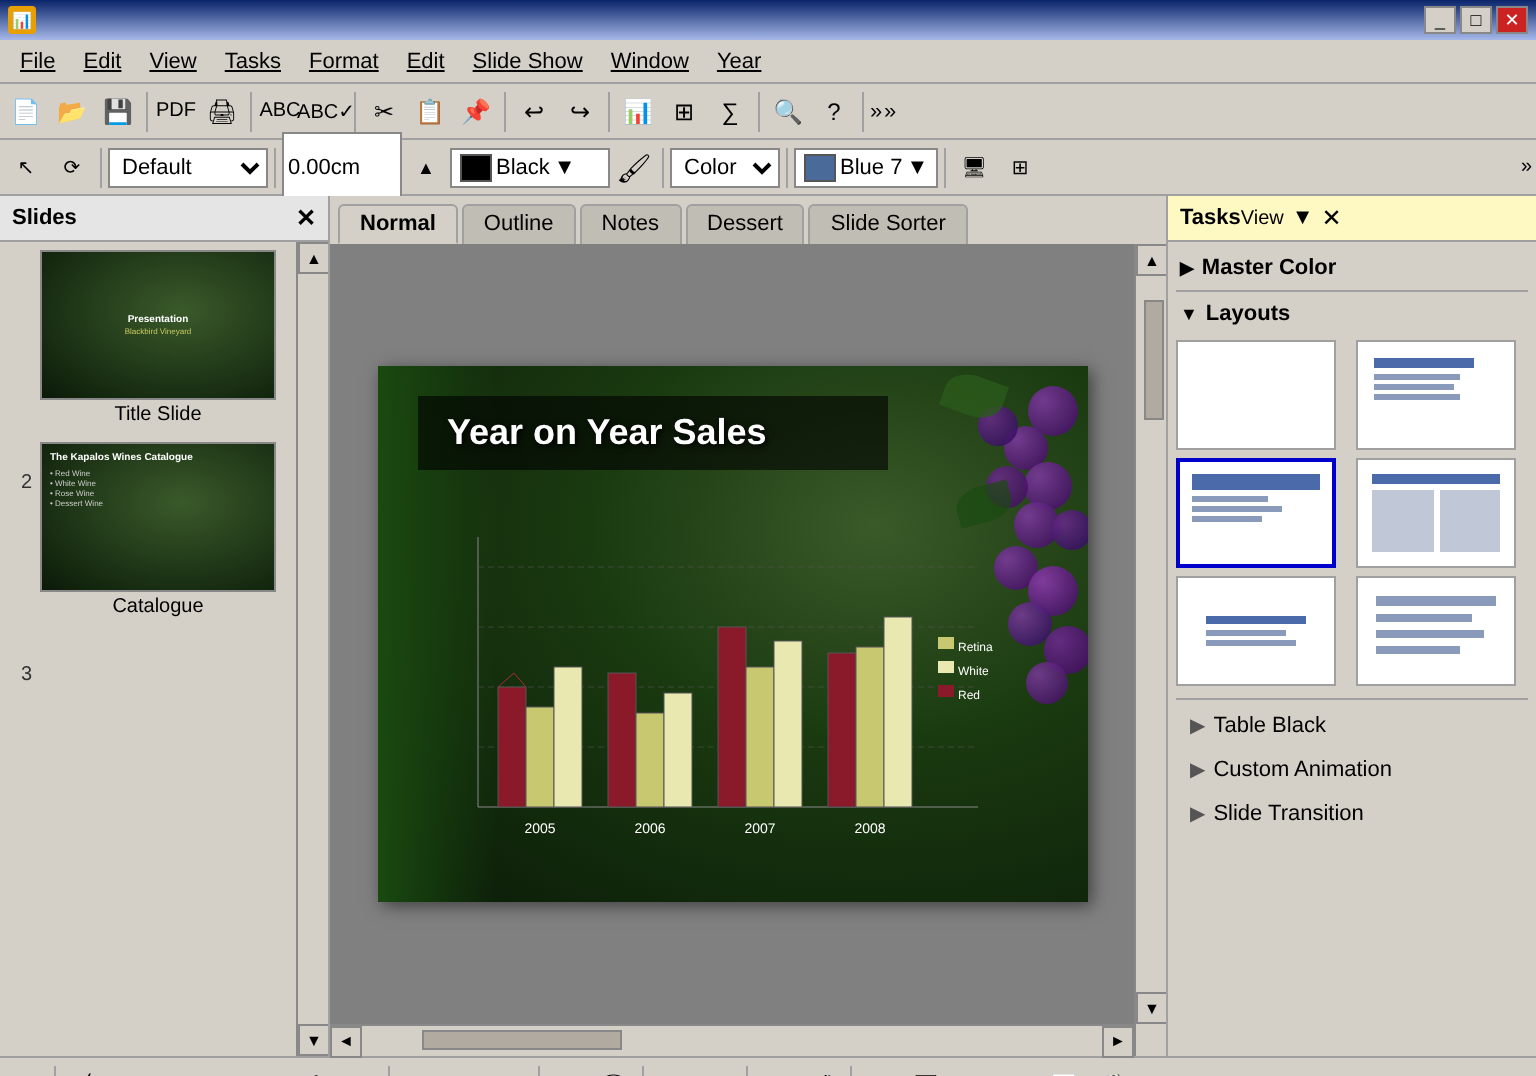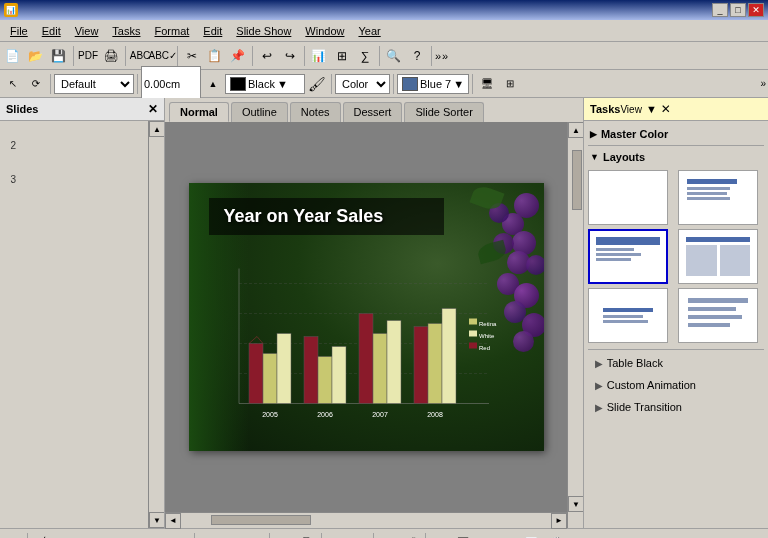--- a/index.html
+++ b/index.html
@@ -439,23 +439,50 @@
 <div class="main-area">
 
   <div class="slides-panel">
     <div class="slides-header">
       <span>Slides</span>
       <span class="slides-close">✕</span>
     </div>
     <div style="display:flex;flex:1;overflow:hidden;">
       <div class="slides-scroll">
 
+        <div class="slide-item">
+          <div class="slide-num"></div>
+          <div class="slide-wrapper">
+            <div class="slide-thumb" style="background: radial-gradient(ellipse at 60% 40%, #3a5a2a, #0a1a08);">
+
+              <div style="position:absolute;top:5px;left:5px;right:5px;bottom:5px;display:flex;align-items:center;justify-content:center;">
+                <div style="text-align:center;">
+                  <div style="color:white;font-size:5px;font-weight:bold;line-height:1.3;">Presentation</div>
+                  <div style="color:#c8c860;font-size:4px;">Blackbird Vineyard</div>
+                </div>
+              </div>
+            </div>
+            <div class="slide-label">Title Slide</div>
+          </div>
+        </div>
 
         <div class="slide-item">
           <div class="slide-num">2</div>
+          <div class="slide-wrapper">
+            <div class="slide-thumb" style="background: radial-gradient(ellipse at 60% 40%, #3a5a2a, #0a1a08);">
+              <div style="position:absolute;top:4px;left:4px;right:4px;">
+                <div style="color:white;font-size:5px;font-weight:bold;">The Kapalos Wines Catalogue</div>
+                <div style="color:#ccc;font-size:4px;margin-top:2px;">• Red Wine</div>
+                <div style="color:#ccc;font-size:4px;">• White Wine</div>
+                <div style="color:#ccc;font-size:4px;">• Rose Wine</div>
+                <div style="color:#ccc;font-size:4px;">• Dessert Wine</div>
+              </div>
+            </div>
+            <div class="slide-label">Catalogue</div>
+          </div>
         </div>
 
         <div class="slide-item">
           <div class="slide-num">3</div>
         </div>
 
       </div>
 
       <div style="width:16px;background:#d4d0c8;border-left:1px solid #888;display:flex;flex-direction:column;">
         <div class="scroll-arrow">▲</div>

